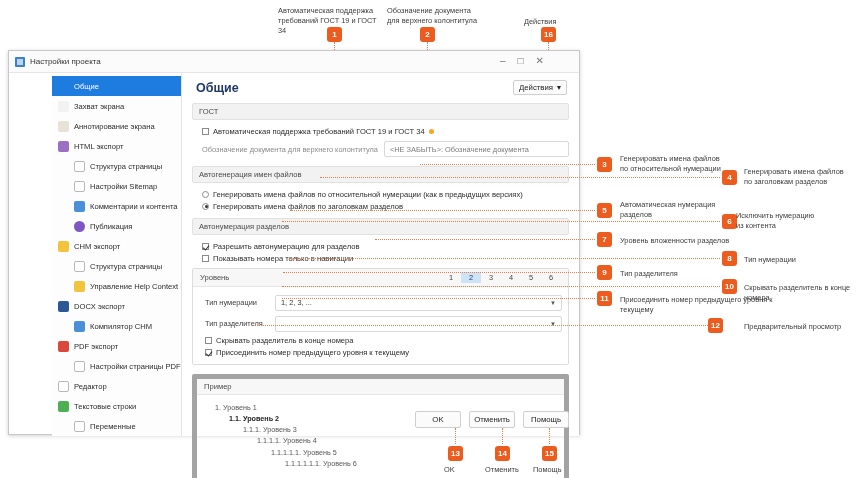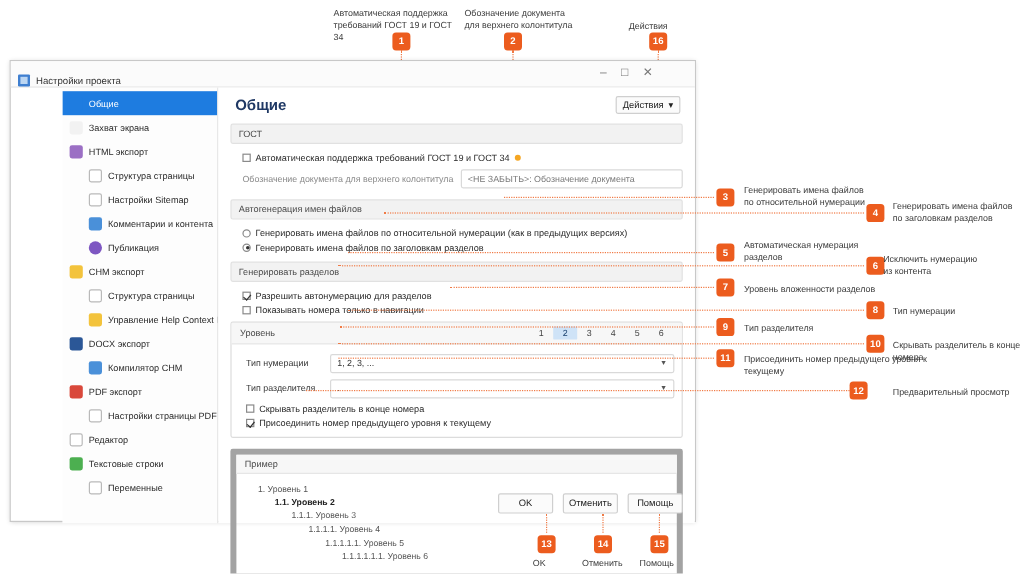--- a/index.html
+++ b/index.html
@@ -40,21 +40,21 @@
   
   #dialog {
     position: absolute; left: 8px; top: 50px;
     width: 572px; height: 385px;
     background: #ffffff;
     border: 1px solid #c8c8c8;
     box-shadow: 0 1px 4px rgba(0,0,0,.18);
   }
   #titlebar {
     height: 22px; background:#fbfbfb; border-bottom:1px solid #e6e6e6;
-    display:flex; align-items:flex-end; padding-left:6px; gap:5px;
+    display:flex; align-items:center; padding-left:6px; gap:5px;
   }
   #titlebar .tbicon {
     width:10px; height:10px; background:#3f7fd0; border-radius:1px;
     position:relative;
   }
   #titlebar .tbicon:after{
     content:""; position:absolute; left:2px; top:2px; width:6px; height:6px;
     background:#bcd6f2;
   }
   #titlebar .tbtitle { font-size:8px; color:#333; }
@@ -195,20 +195,24 @@
     <div id="sidebar">
         <div class="sitem sel">
           <span class="ico" style="background: rgb(30, 124, 224);"></span>
           <span>Общие</span>
         </div>
         <div class="sitem">
           <span class="ico" style="background: rgb(242, 242, 242);"></span>
           <span>Захват экрана</span>
         </div>
         <div class="sitem">
+          <span class="ico" style="background: rgb(232, 226, 214);"></span>
+          <span>Аннотирование экрана</span>
+        </div>
+        <div class="sitem">
           <span class="ico" style="background: rgb(155, 111, 196);"></span>
           <span>HTML экспорт</span>
         </div>
         <div class="sitem sub">
           <span class="ico" style="background: rgb(255, 255, 255); border: 1px solid rgb(185, 185, 185);"></span>
           <span>Структура страницы</span>
         </div>
         <div class="sitem sub">
           <span class="ico" style="background: rgb(255, 255, 255); border: 1px solid rgb(185, 185, 185);"></span>
           <span>Настройки Sitemap</span>
@@ -287,21 +291,21 @@
       <div class="grouphdr" style="margin-top:5px;">Автогенерация имен файлов</div>
       <div class="row">
         <span class="rb"></span>
         <span>Генерировать имена файлов по относительной нумерации (как в предыдущих версиях)</span>
       </div>
       <div class="row">
         <span class="rb on"></span>
         <span>Генерировать имена файлов по заголовкам разделов</span>
       </div>
 
-      <div class="grouphdr" style="margin-top:6px;">Генерировать разделов</div>
+      <div class="grouphdr" style="margin-top:6px;">Автонумерация разделов</div>
       <div class="row">
         <span class="cb on"></span>
         <span>Разрешить автонумерацию для разделов</span>
       </div>
       <div class="row">
         <span class="cb"></span>
         <span>Показывать номера только в навигации</span>
       </div>
 
       <div class="subpanel">

